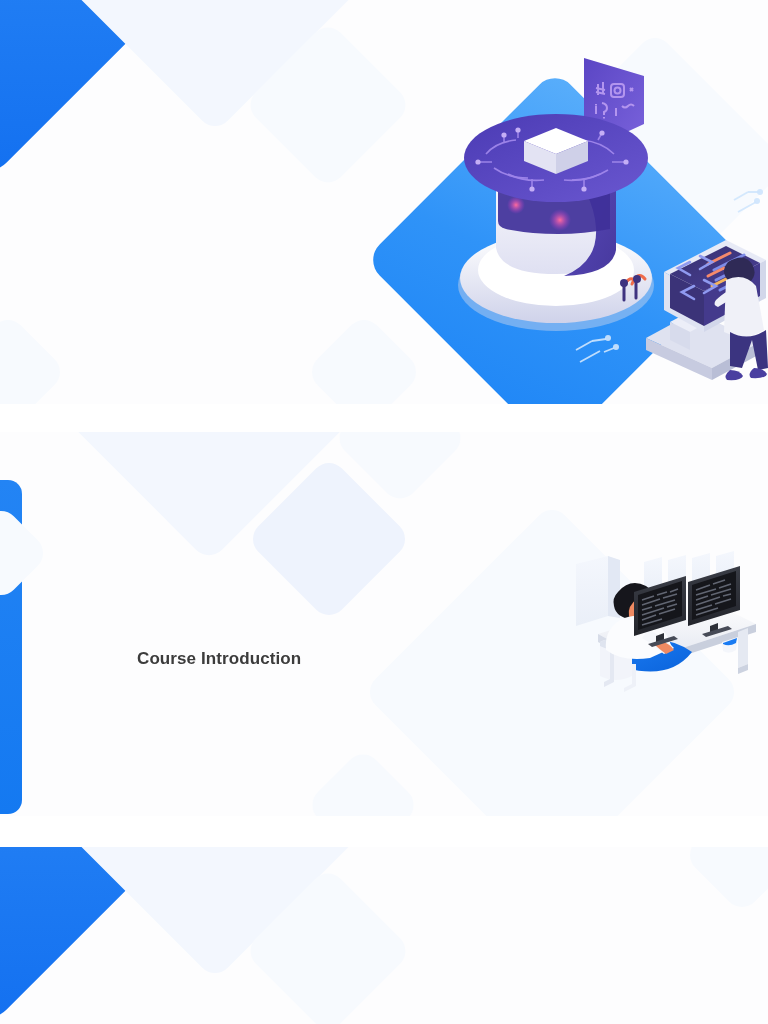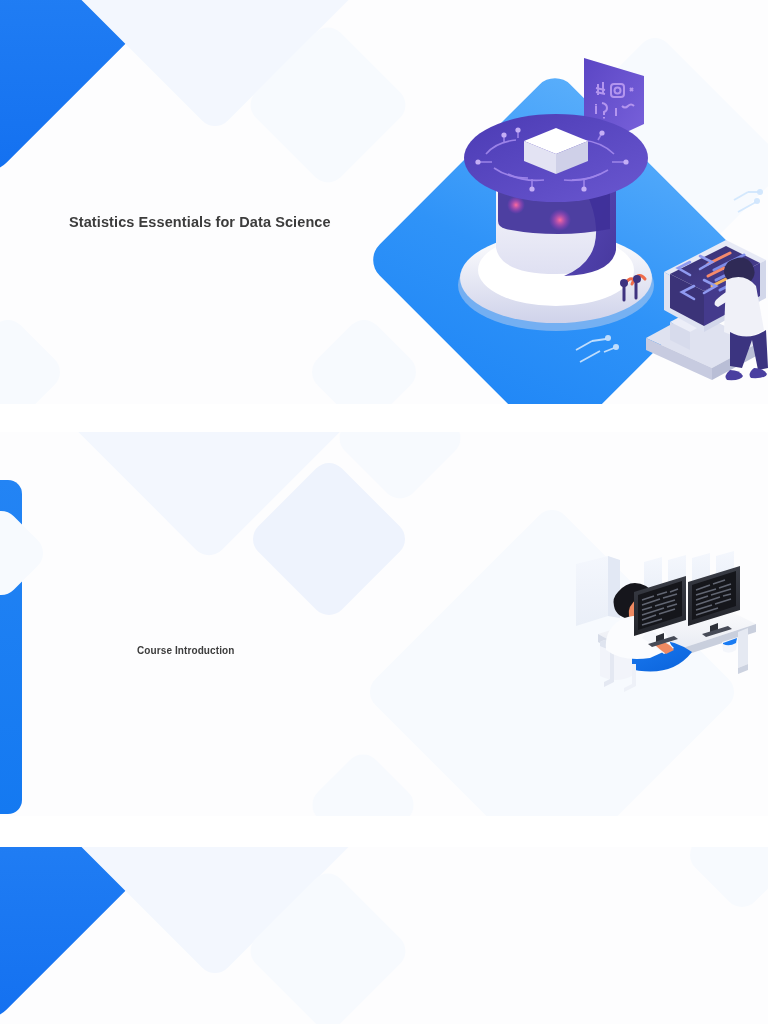--- a/index.html
+++ b/index.html
@@ -53,21 +53,21 @@
 
   
   .slide-title {
     position: absolute;
     font-weight: bold;
     color: #3c3c3c;
     letter-spacing: 0.1px;
     white-space: nowrap;
   }
   .t1 { left: 69px;  top: 204px; font-size: 14.5px; }
-  .t2 { left: 137px; top: 638px; font-size: 10px; }
+  .t2 { left: 137px; top: 638px; font-size: 17px; }
 
   
   .left-bar {
     position: absolute;
     left: -28px;
     top: 48px;
     width: 50px;
     height: 334px;
     background: linear-gradient(180deg,#2384f4 0%, #1479f1 100%);
     border-radius: 14px;
@@ -103,21 +103,20 @@
     <div class="dia dia-blue" style="left:-150px; top:-152px; width:276px; height:276px;"></div>
 
     <div class="dia dia-paler" style="left:110px; top:-120px; width:210px; height:210px;"></div>
     <div class="dia dia-palest" style="left:268px; top:45px; width:120px; height:120px;"></div>
     <div class="dia dia-palest" style="left:322px; top:330px; width:84px; height:84px;"></div>
     <div class="dia dia-palest" style="left:-34px; top:330px; width:84px; height:84px;"></div>
     <div class="dia dia-palest" style="left:560px; top:70px; width:190px; height:190px;"></div>
 
     <div class="dia dia-sky" style="left:420px; top:125px; width:270px; height:270px;"></div>
 
-    <h1 class="slide-title t1">Statistics Essentials for Data Science</h1>
 
     <div class="illus-robot">
       <svg width="360" height="350" viewBox="0 0 360 350" xmlns="http://www.w3.org/2000/svg">
         <defs>
           <linearGradient id="gBub" x1="0" y1="0" x2="1" y2="1">
             <stop offset="0" stop-color="#5b46c4"></stop>
               <stop offset="1" stop-color="#7a63dc"></stop>
           </linearGradient>
           <linearGradient id="gHead" x1="0" y1="0" x2="1" y2="1">
             <stop offset="0" stop-color="#4b3bb4"></stop>

